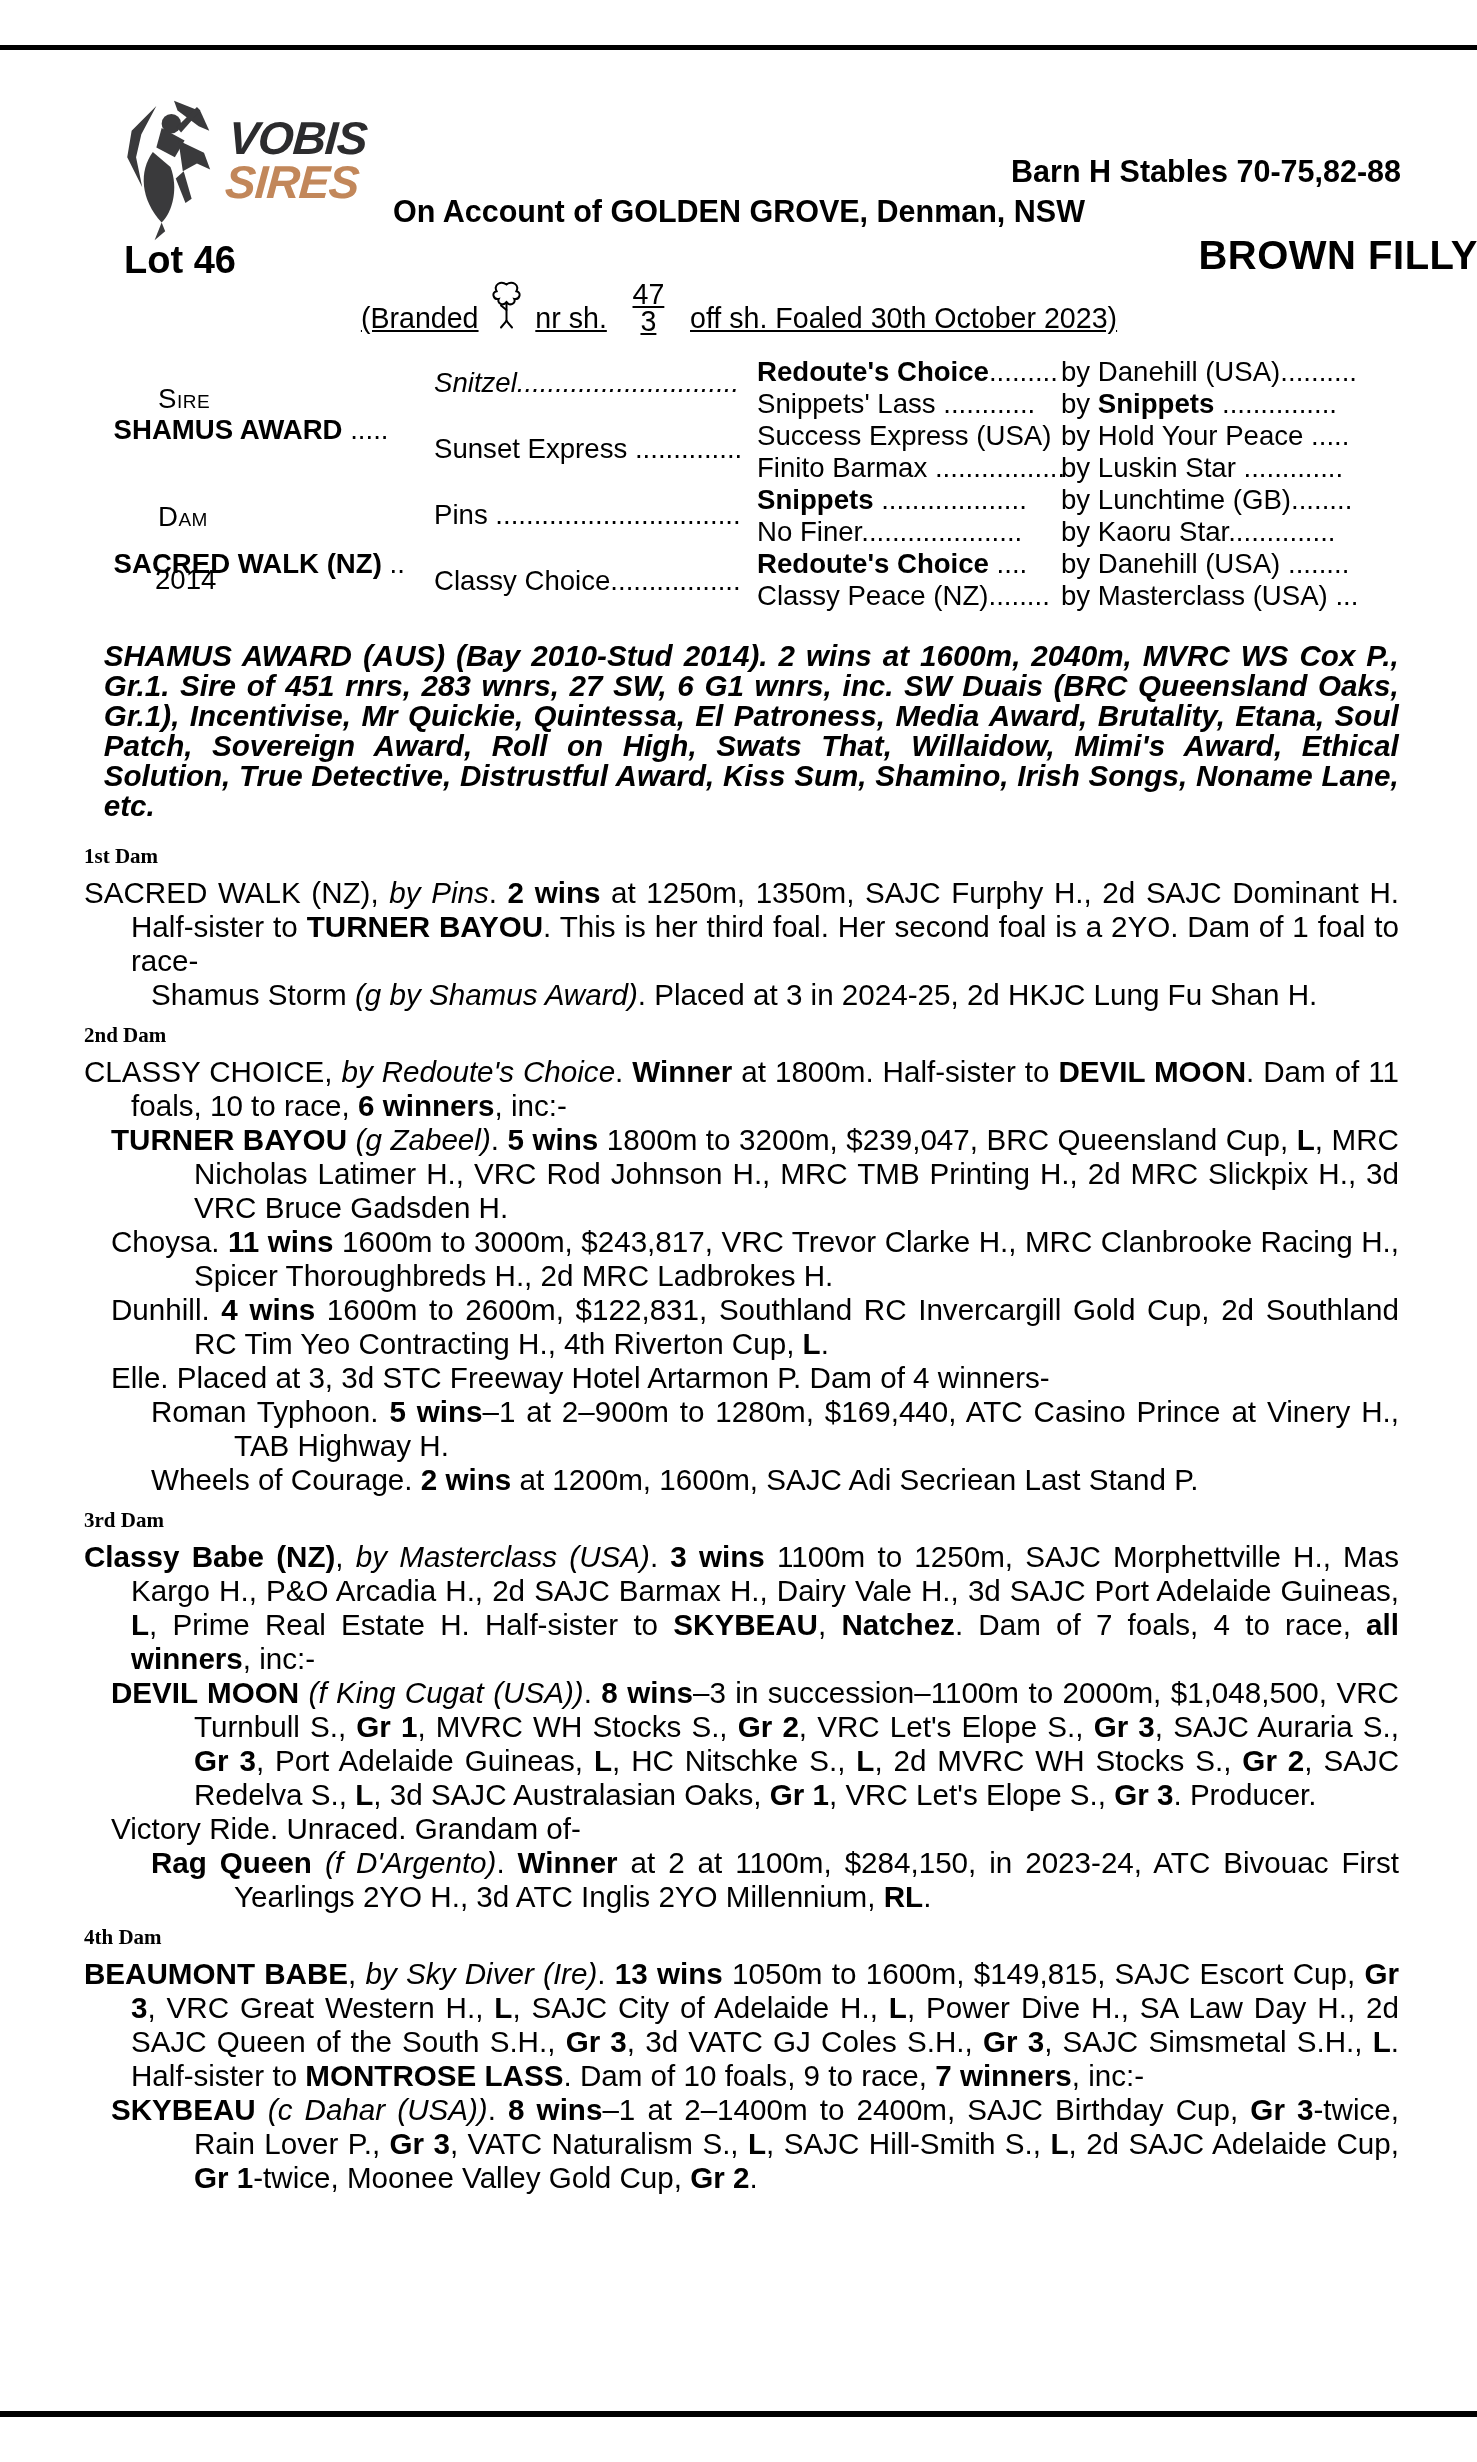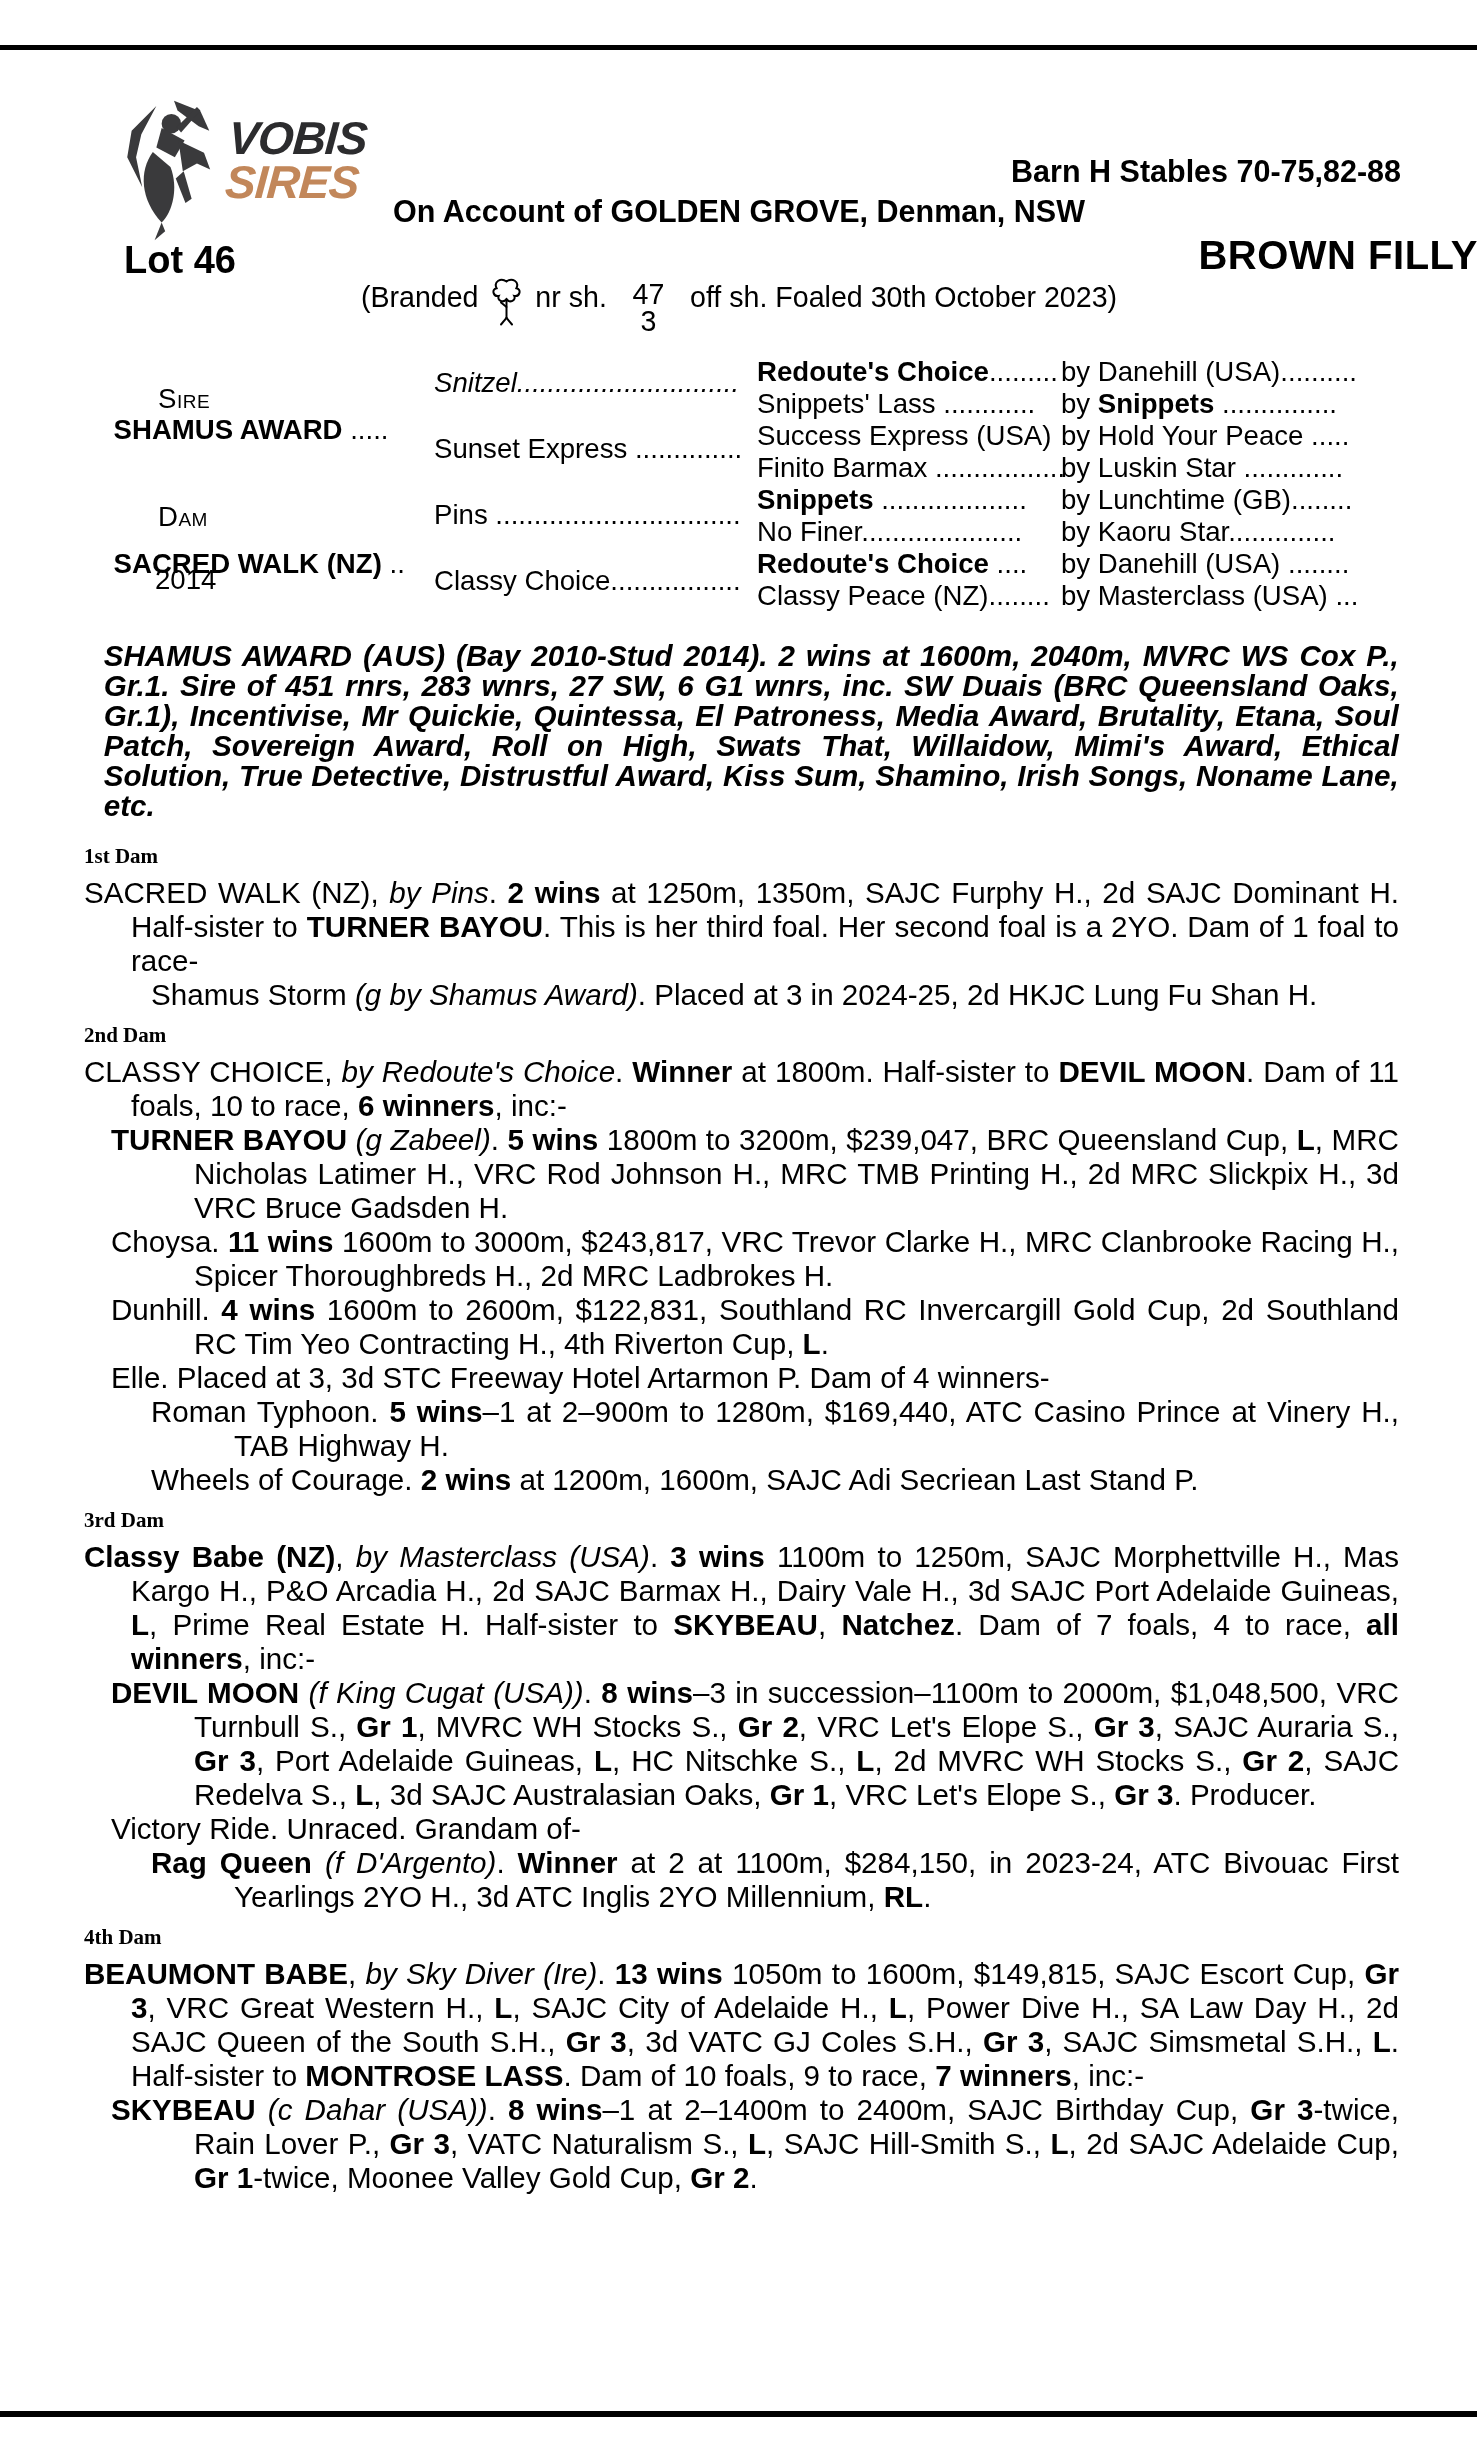--- a/index.html
+++ b/index.html
@@ -11,21 +11,21 @@
 
   
   .logo-svg{position:absolute;left:121px;top:99px;width:106px;height:150px;}
   .logo-word{position:absolute;left:227px;top:116px;font-weight:800;font-style:italic;
              font-size:46px;line-height:.96;letter-spacing:-1px;transform:skewX(-4deg);}
   .lot{position:absolute;left:124px;top:239px;font-weight:bold;font-size:38px;}
   .barn{position:absolute;right:77px;top:154px;font-weight:bold;font-size:30.5px;}
   .account{position:absolute;left:0;width:1478px;top:194px;text-align:center;font-weight:bold;font-size:30.5px;}
   .title{position:absolute;left:0;width:1478px;top:233px;text-align:right;font-weight:bold;font-size:40px;letter-spacing:0.5px;}
   .branded{position:absolute;left:0;width:1478px;top:281px;display:flex;justify-content:center;
-           align-items:flex-start;font-size:28.6px;gap:9.9px;}
+           align-items:flex-end;font-size:28.6px;gap:9.9px;text-decoration:underline;}
   .brandnum{display:inline-block;text-align:center;line-height:.95;margin:0 15.8px;font-size:28.6px;}
   .brandmark{width:33px;height:51px;margin:0 2px;position:relative;top:-3.9px;}
 
   
   .ped{position:absolute;left:84px;top:353px;width:1315px;height:268px;font-size:27.6px;}
   .ped .abs{position:absolute;white-space:nowrap;}
   .smallcaps{font-variant:small-caps;letter-spacing:0.5px;}
   .g3{position:absolute;left:673px;top:3px;width:642px;}
   .g3row{display:flex;height:32px;line-height:32px;white-space:nowrap;}
   .g3c1{width:304px;overflow:visible;}

